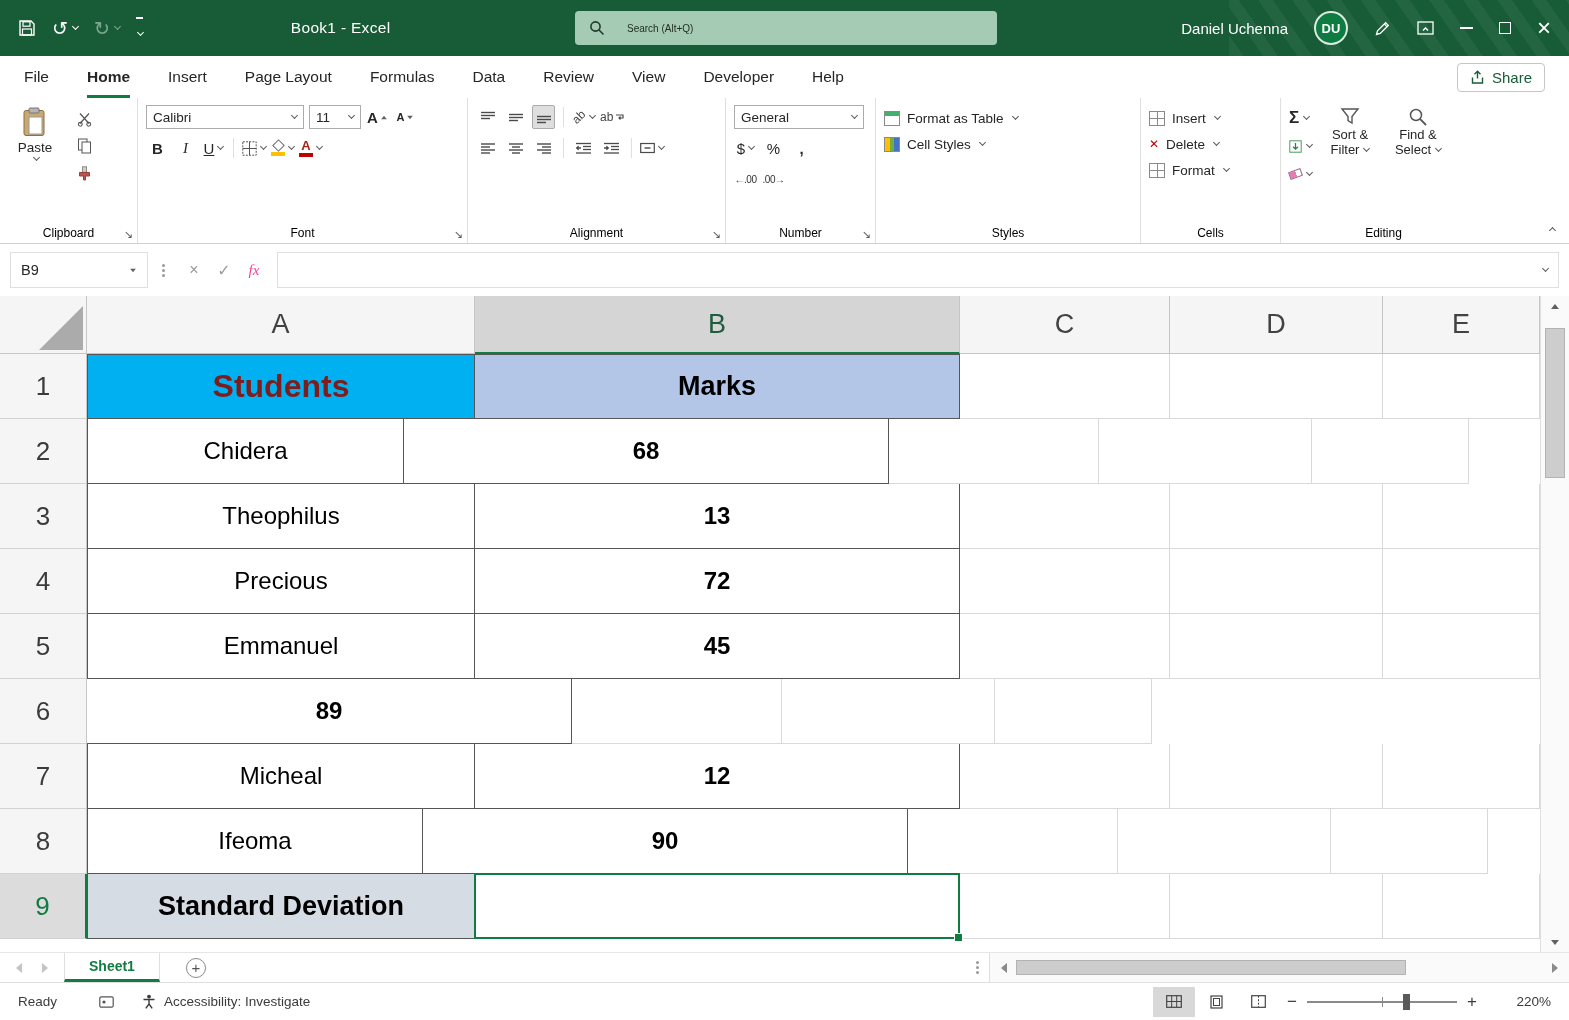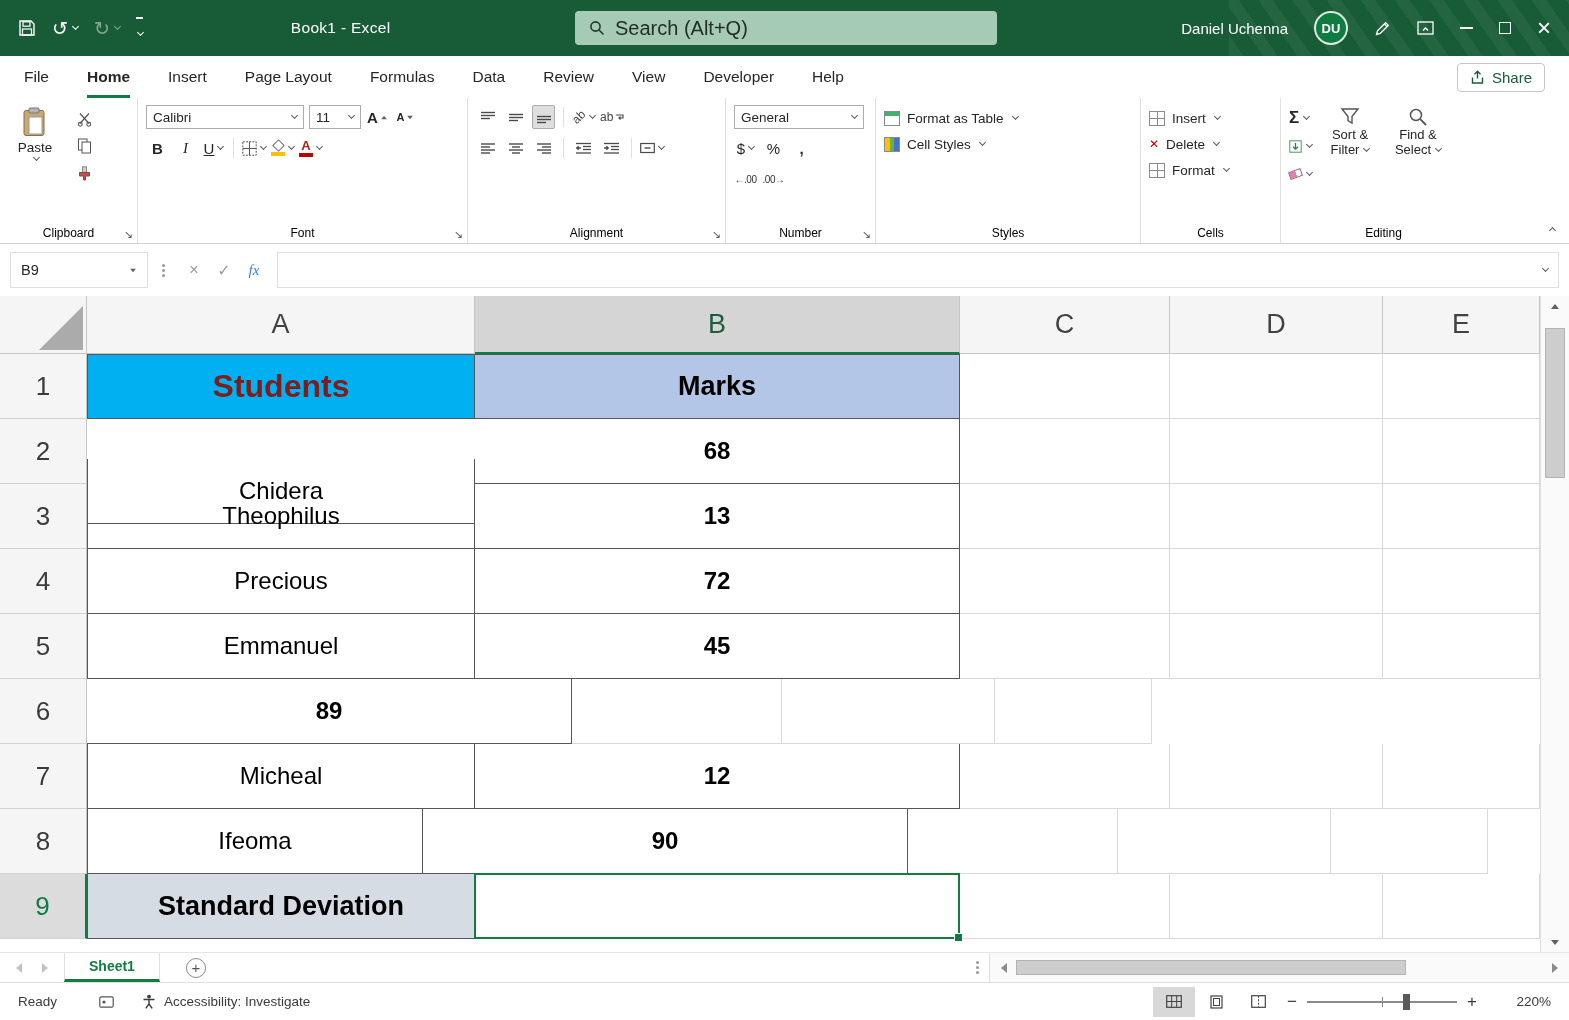--- a/index.html
+++ b/index.html
@@ -18,21 +18,21 @@
   .qat{display:flex;align-items:center;gap:16px;padding:0 18px;z-index:1}
   .tb-btn{display:inline-flex;align-items:center;justify-content:center;gap:3px;cursor:default}
   .tb-glyph{font-size:19px;line-height:1}
   .dim{opacity:.45}
   .chev{display:inline-block;width:5px;height:5px;border-right:1.3px solid #5A5A5A;border-bottom:1.3px solid #5A5A5A;transform:rotate(45deg);margin-left:2px;margin-top:-3px}
   .chev.up{transform:rotate(-135deg);margin-top:3px}
   .chev.white{border-color:#fff}
   .qat-custom{display:inline-block;border-top:2px solid #fff;padding-top:2px}
   .tb-title{font-size:15.5px;margin-left:130px;z-index:1;letter-spacing:.3px}
   .search-box{position:absolute;left:575px;top:11px;width:422px;height:34px;background:#A5CBB5;border-radius:4px;
-    display:flex;align-items:center;gap:10px;padding:0 14px;color:#22301F;font-size:20px;z-index:1}
+    display:flex;align-items:center;gap:22px;padding:0 14px;color:#22301F;font-size:10px;z-index:1}
   .tb-right{margin-left:auto;display:flex;align-items:center;gap:26px;padding-right:18px;z-index:1}
   .user-name{font-size:15px}
   .avatar{width:34px;height:34px;border-radius:50%;background:#0E7C41;border:2px solid rgba(255,255,255,.85);
     display:flex;align-items:center;justify-content:center;font-size:13px;font-weight:700}
   .win-min{display:inline-block;width:13px;border-top:2px solid #fff}
   .win-max{display:inline-block;width:12px;height:12px;border:1.5px solid #fff}
   .win-close{font-size:24px;line-height:1}
   
   .menubar{height:42px;display:flex;align-items:center;padding:0 24px;position:relative;background:#fff}
   .menu-tabs{display:flex;gap:38px;height:100%;align-items:stretch}
@@ -95,21 +95,21 @@
   .big-btn2 .l2{display:flex;align-items:center;gap:3px}
   .ribbon-collapse{position:absolute;right:14px;bottom:6px}
   .rot-ab{display:inline-block;transform:rotate(-45deg);font-size:12px;color:#444}
   .ab-g{font-size:12px;color:#444}
   
   .formula-area{height:52px;padding:8px 10px;background:#fff}
   .formula-bar{height:36px;display:flex;align-items:center}
   .name-box{width:138px;height:36px;border:1px solid var(--ribbon-line);display:flex;align-items:center;justify-content:space-between;padding:0 10px;font-size:14.5px;background:#fff}
   .vdots{width:3px;height:3px;border-radius:50%;background:#9a9a9a;box-shadow:0 -5px 0 #9a9a9a,0 5px 0 #9a9a9a;margin:0 14px}
   .fb-btn{width:30px;height:36px;display:flex;align-items:center;justify-content:center;font-size:16px;color:#9a9a9a}
-  .fb-btn.fx{font-family:"Liberation Serif",serif;font-style:italic;font-size:15px;color:#3b82f6}
+  .fb-btn.fx{font-family:"Liberation Serif",serif;font-style:italic;font-size:15px;color:#ec4899}
   .fb-input{flex:1;height:36px;border:1px solid var(--ribbon-line);margin-left:8px;display:flex;align-items:center;justify-content:space-between;padding:0 10px;font-size:14px;background:#fff}
   
   .grid-area{height:656px;position:relative;background:#fff}
   .grid-inner{width:1540px}
   .hdr-row{display:flex;height:58px}
   .corner{width:87px;height:58px;background:var(--hdr-bg);border-right:1px solid #C6C6C6;border-bottom:1px solid #C6C6C6;position:relative}
   .corner-tri{position:absolute;right:3px;bottom:3px;width:0;height:0;border-left:44px solid transparent;border-bottom:44px solid #ABABAB}
   .col-headers{display:flex;flex:1}
   .col-hdr{height:58px;display:flex;align-items:center;justify-content:center;font-size:27px;color:#424242;
     background:var(--hdr-bg);border-right:1px solid #C6C6C6;border-bottom:1px solid #C6C6C6;cursor:default}
@@ -586,21 +586,21 @@
         <div class="grid-row">
           <div class="row-hdr">1</div>
           <div class="cell a r1 cs-students" style="width: 388px;">Students</div>
           <div class="cell b r1 cs-marks" style="width: 485px;">Marks</div>
           <div class="cell empty" style="width: 210px;"></div>
           <div class="cell empty" style="width: 213px;"></div>
           <div class="cell empty" style="width: 157px;"></div>
         </div>
         <div class="grid-row">
           <div class="row-hdr">2</div>
-          <div class="cell a" style="width: 388px; margin-top: 40px;">Chidera</div>
+          <div class="cell a" style="width: 317px;">Chidera</div>
           <div class="cell b" style="width: 485px;">68</div>
           <div class="cell empty" style="width: 210px;"></div>
           <div class="cell empty" style="width: 213px;"></div>
           <div class="cell empty" style="width: 157px;"></div>
         </div>
         <div class="grid-row">
           <div class="row-hdr">3</div>
           <div class="cell a" style="width: 388px;">Theophilus</div>
           <div class="cell b" style="width: 485px;">13</div>
           <div class="cell empty" style="width: 210px;"></div>

